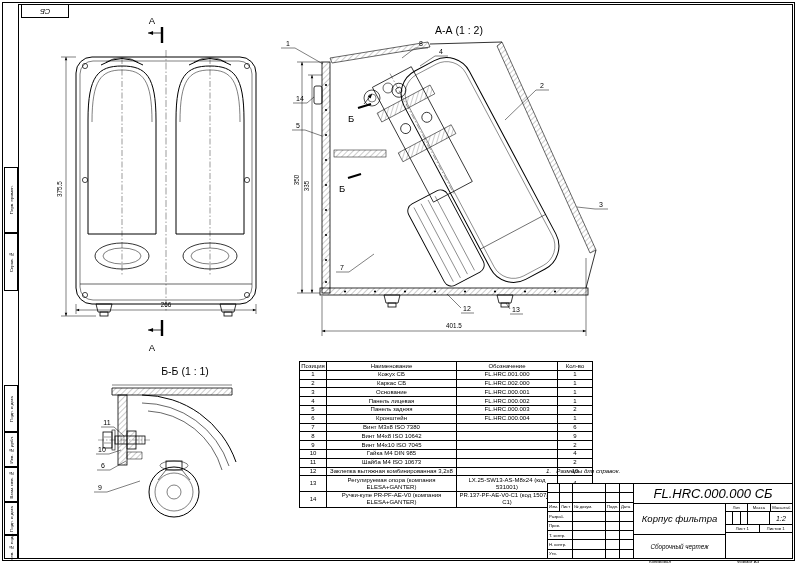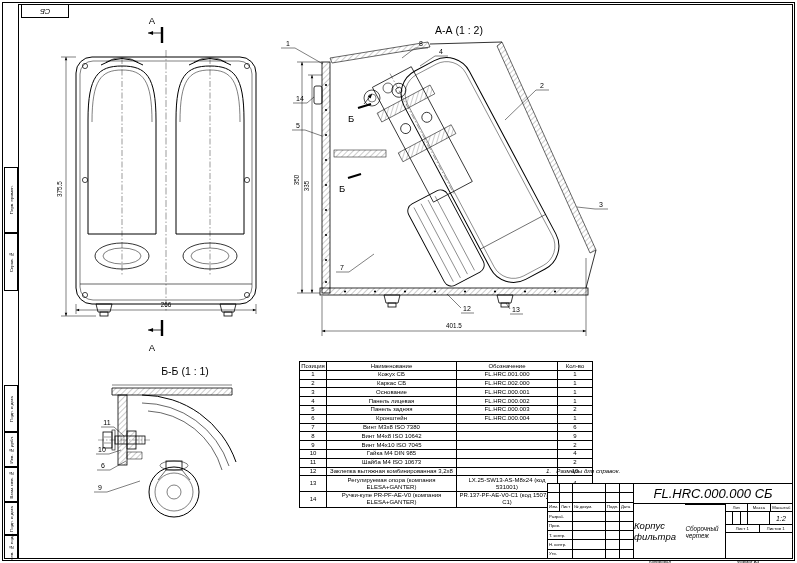--- a/index.html
+++ b/index.html
@@ -38,21 +38,21 @@
   .tb-left { width:86px; border-right:1px solid #000; display:flex; flex-direction:column; }
   .tb-lrow { flex:1; display:flex; border-bottom:0.7px solid #000; min-height:0; }
   .tb-lrow:last-child { border-bottom:none; }
   .tb-lc { border-right:0.7px solid #000; display:flex; align-items:center; padding-left:1px; white-space:nowrap; overflow:hidden; }
   .w12{width:12px} .w13{width:13px} .w33{width:33px} .w14{width:14px} .w25{width:25px}
   .wlast{flex:1; border-right:none;}
   .tb-right { flex:1; display:flex; flex-direction:column; }
   .tb-doc { height:20px; border-bottom:1px solid #000; display:flex; align-items:center; justify-content:center;
     font-size:13px; font-style:italic; }
   .tb-mid { flex:1; display:flex; min-height:0; }
-  .tb-namecol { width:92px; border-right:1px solid #000; display:flex; flex-direction:row; }
+  .tb-namecol { width:92px; border-right:1px solid #000; display:flex; flex-direction:column; }
   .tb-name { flex:1.3; display:flex; align-items:center; justify-content:center; font-size:9.5px; font-style:italic; }
   .tb-doctype { flex:1; border-top:0.8px solid #000; display:flex; align-items:center; justify-content:center; font-size:6.3px; font-style:italic; }
   .tb-metacol { flex:1; display:flex; flex-direction:column; }
   .tb-mhead { height:8px; display:flex; border-bottom:0.7px solid #000; }
   .tb-mhead > div { flex:1; border-right:0.7px solid #000; display:flex; align-items:center; justify-content:center; }
   .tb-mhead > div:last-child { border-right:none; }
   .tb-mvals { height:13px; display:flex; border-bottom:0.7px solid #000; }
   .tb-lit { flex:1; display:flex; border-right:0.7px solid #000; }
   .tb-lit > div { flex:1; border-right:0.4px solid #000; }
   .tb-lit > div:last-child { border-right:none; }

